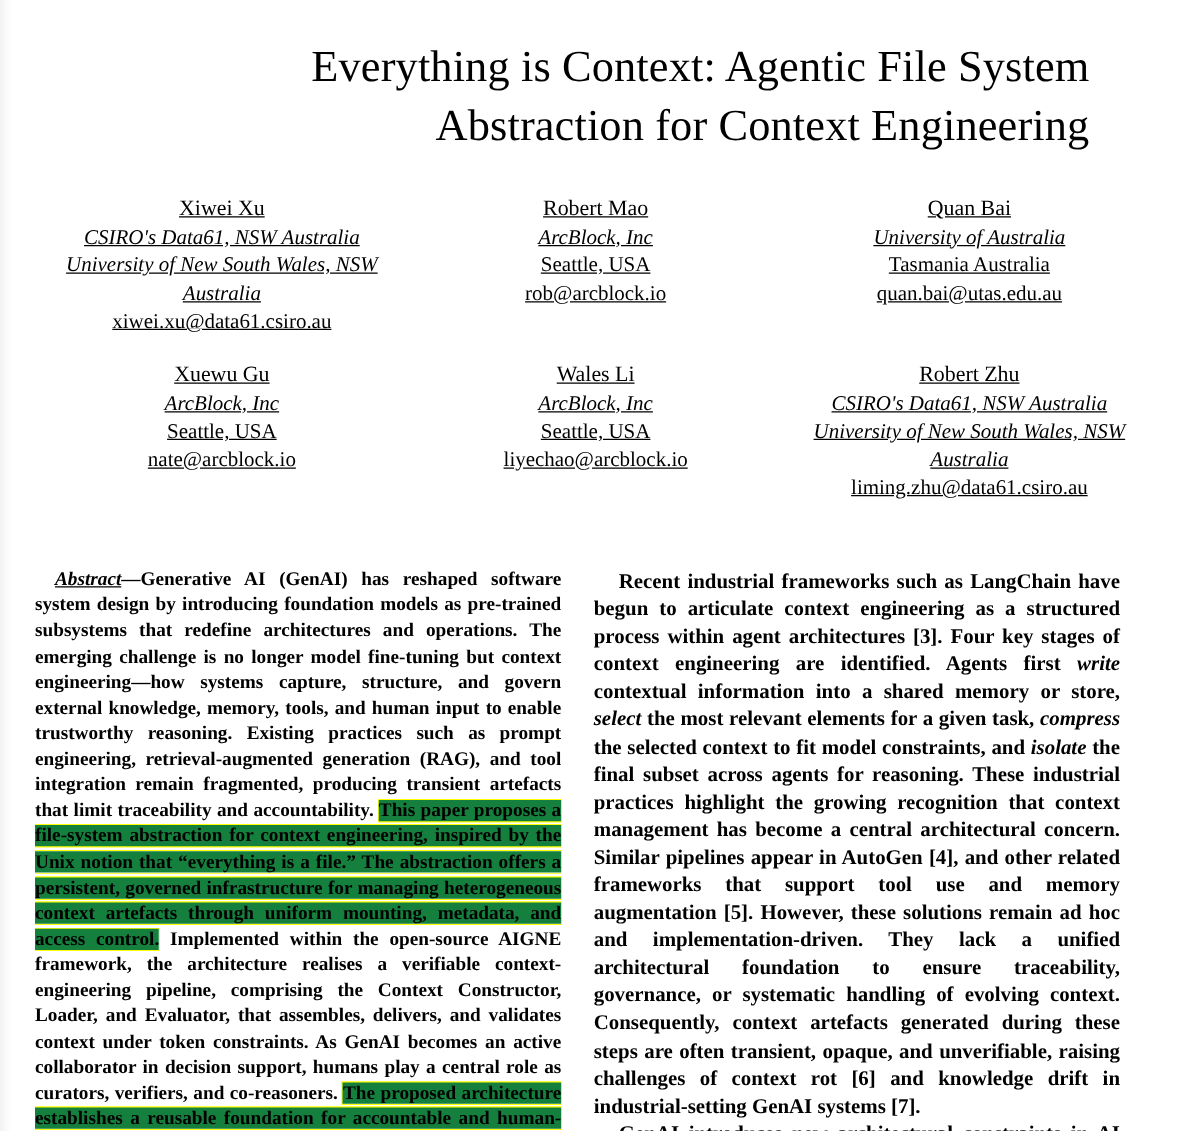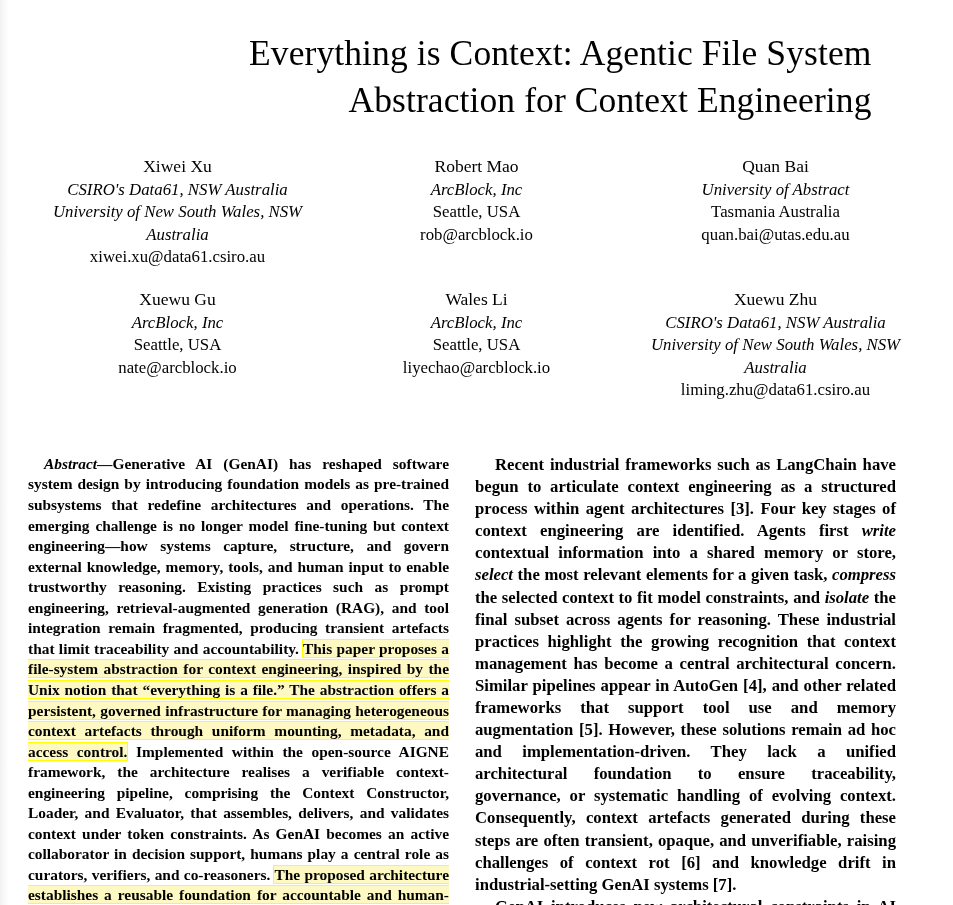--- a/index.html
+++ b/index.html
@@ -45,20 +45,21 @@
     letter-spacing: 0.1px;
   }
 
   
   .authors {
     margin-top: 31px;
   }
   .author-row {
     display: flex;
     width: 100%;
+    text-decoration: underline;
   }
   .author-row.row2 {
     margin-top: 19px;
   }
   .author {
     flex: 1 1 0;
     text-align: center;
     font-size: 16.8px;
     line-height: 22.6px;
   }
@@ -87,23 +88,24 @@
     font-size: 15.4px;
     line-height: 20.55px;
     font-weight: bold;
     text-align: justify;
     text-justify: inter-word;
   }
   .abstract .lead-indent { padding-left: 16px; }
   .abstract .kw {
     font-style: italic;
     font-weight: bold;
+    text-decoration: underline;
   }
   .hl {
-    background: #fef9c3;
+    background: #15803d;
     box-shadow: 0 0 0 1px #ffff00;
   }
 
   .body-para {
     font-size: 16.7px;
     line-height: 22.1px;
     text-align: justify;
     text-justify: inter-word;
     text-indent: 20px;
     margin: 0;
@@ -131,41 +133,41 @@
         <div class="email">xiwei.xu@data61.csiro.au</div>
       </div>
       <div class="author">
         <div class="name">Robert Mao</div>
         <div class="affil">ArcBlock, Inc</div>
         <div class="place">Seattle, USA</div>
         <div class="email">rob@arcblock.io</div>
       </div>
       <div class="author">
         <div class="name">Quan Bai</div>
-        <div class="affil">University of Abstract</div>
+        <div class="affil">University of Australia</div>
         <div class="place">Tasmania Australia</div>
         <div class="email">quan.bai@utas.edu.au</div>
       </div>
     </div>
 
     <div class="author-row row2">
       <div class="author">
         <div class="name">Xuewu Gu</div>
         <div class="affil">ArcBlock, Inc</div>
         <div class="place">Seattle, USA</div>
         <div class="email">nate@arcblock.io</div>
       </div>
       <div class="author">
         <div class="name">Wales Li</div>
         <div class="affil">ArcBlock, Inc</div>
         <div class="place">Seattle, USA</div>
         <div class="email">liyechao@arcblock.io</div>
       </div>
       <div class="author">
-        <div class="name">Xuewu Zhu</div>
+        <div class="name">Robert Zhu</div>
         <div class="affil">CSIRO's Data61, NSW Australia</div>
         <div class="affil">University of New South Wales, NSW Australia</div>
         <div class="email">liming.zhu@data61.csiro.au</div>
       </div>
     </div>
 
   </div>
 
   <div class="columns">
 

